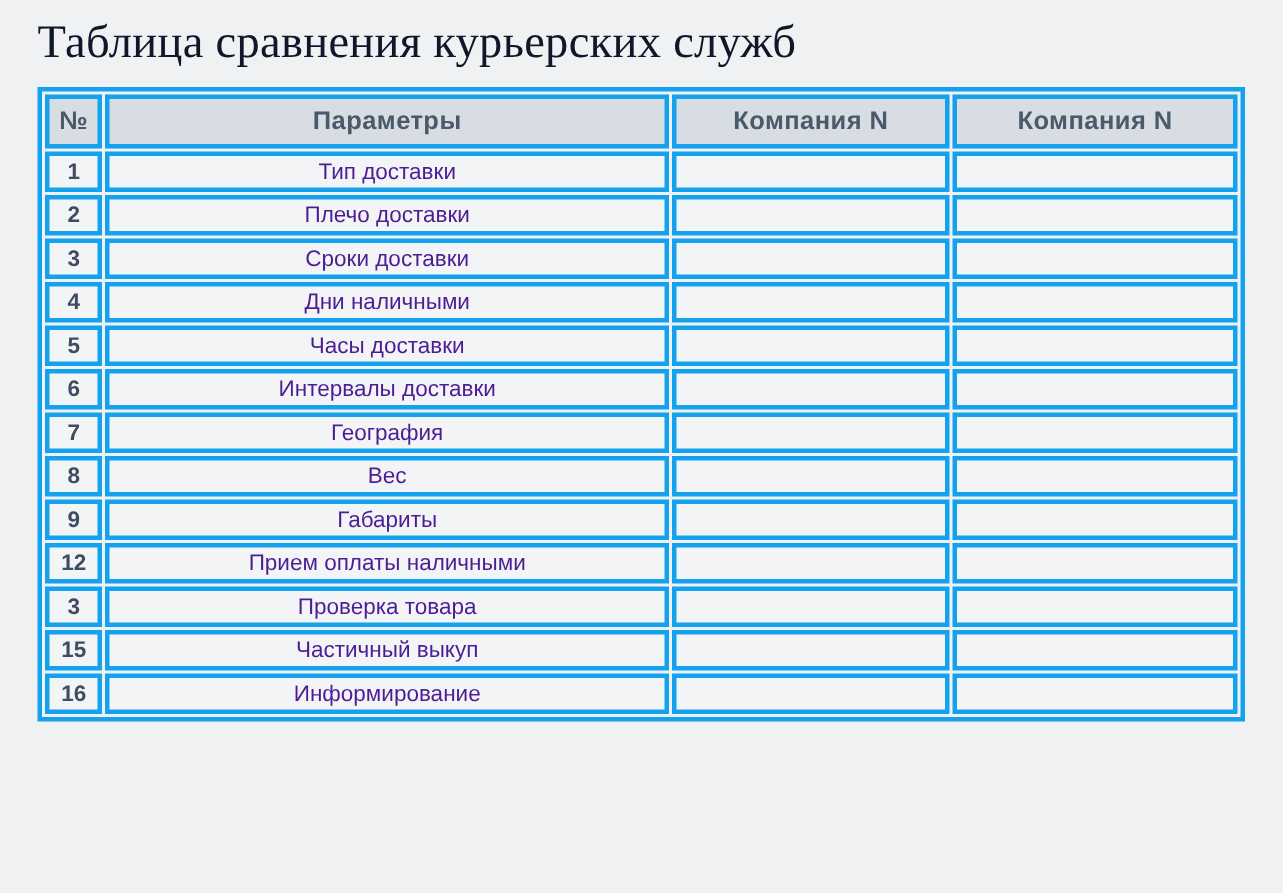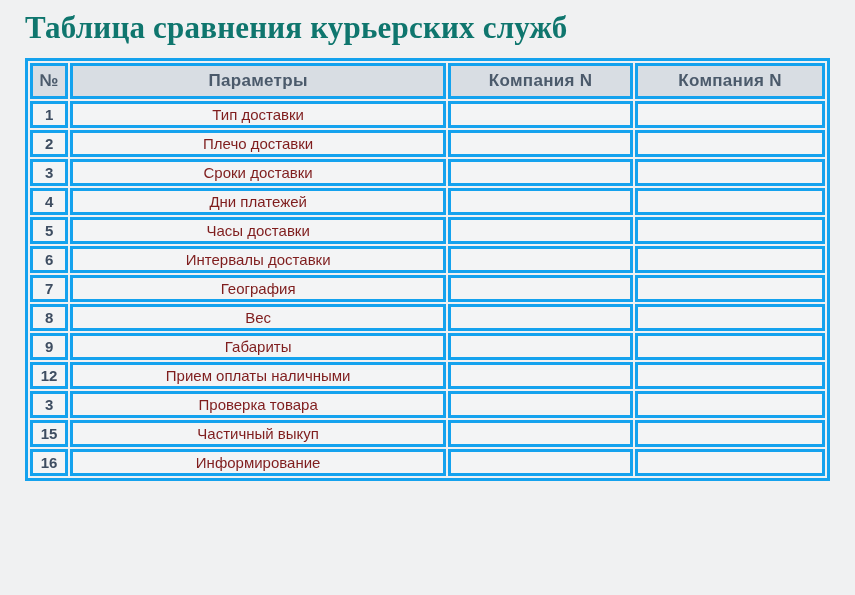--- a/index.html
+++ b/index.html
@@ -17,22 +17,22 @@
     width: 855px;
     height: 595px;
     position: relative;
   }
   .title {
     margin: 0;
     padding: 10px 0 0 25px;
     font-family: "Liberation Serif", serif;
     font-size: 31px;
     line-height: 36px;
-    font-weight: 700;
-    color: #0f766e;
+    font-weight: 400;
+    color: #0f172a;
     letter-spacing: 0.2px;
   }
   table.cmp {
     margin: 12px 0 0 25px;
     width: 805px;
     table-layout: fixed;
     border-collapse: separate;
     border-spacing: 2px;
     border: 3px solid #14a2ee;
     background: transparent;
@@ -56,21 +56,21 @@
     font-size: 15px;
     line-height: 21px;
     padding: 0;
     vertical-align: middle;
   }
   td.num {
     font-weight: 700;
     color: #3e4d61;
   }
   td.param {
-    color: #7f1d1d;
+    color: #4c1d95;
   }
   td.val {
     color: #5d6e80;
   }
   col.c-num   { width: 38px; }
   col.c-param { width: 374px; }
   col.c-co1   { width: 184px; }
   col.c-co2   { width: 189px; }
 </style>
 </head>
@@ -111,21 +111,21 @@
 
   <tr>
     <td class="num">3</td>
     <td class="param">Сроки доставки</td>
     <td class="val"></td>
     <td class="val"></td>
   </tr>
 
   <tr>
     <td class="num">4</td>
-    <td class="param">Дни платежей</td>
+    <td class="param">Дни наличными</td>
     <td class="val"></td>
     <td class="val"></td>
   </tr>
 
   <tr>
     <td class="num">5</td>
     <td class="param">Часы доставки</td>
     <td class="val"></td>
     <td class="val"></td>
   </tr>

